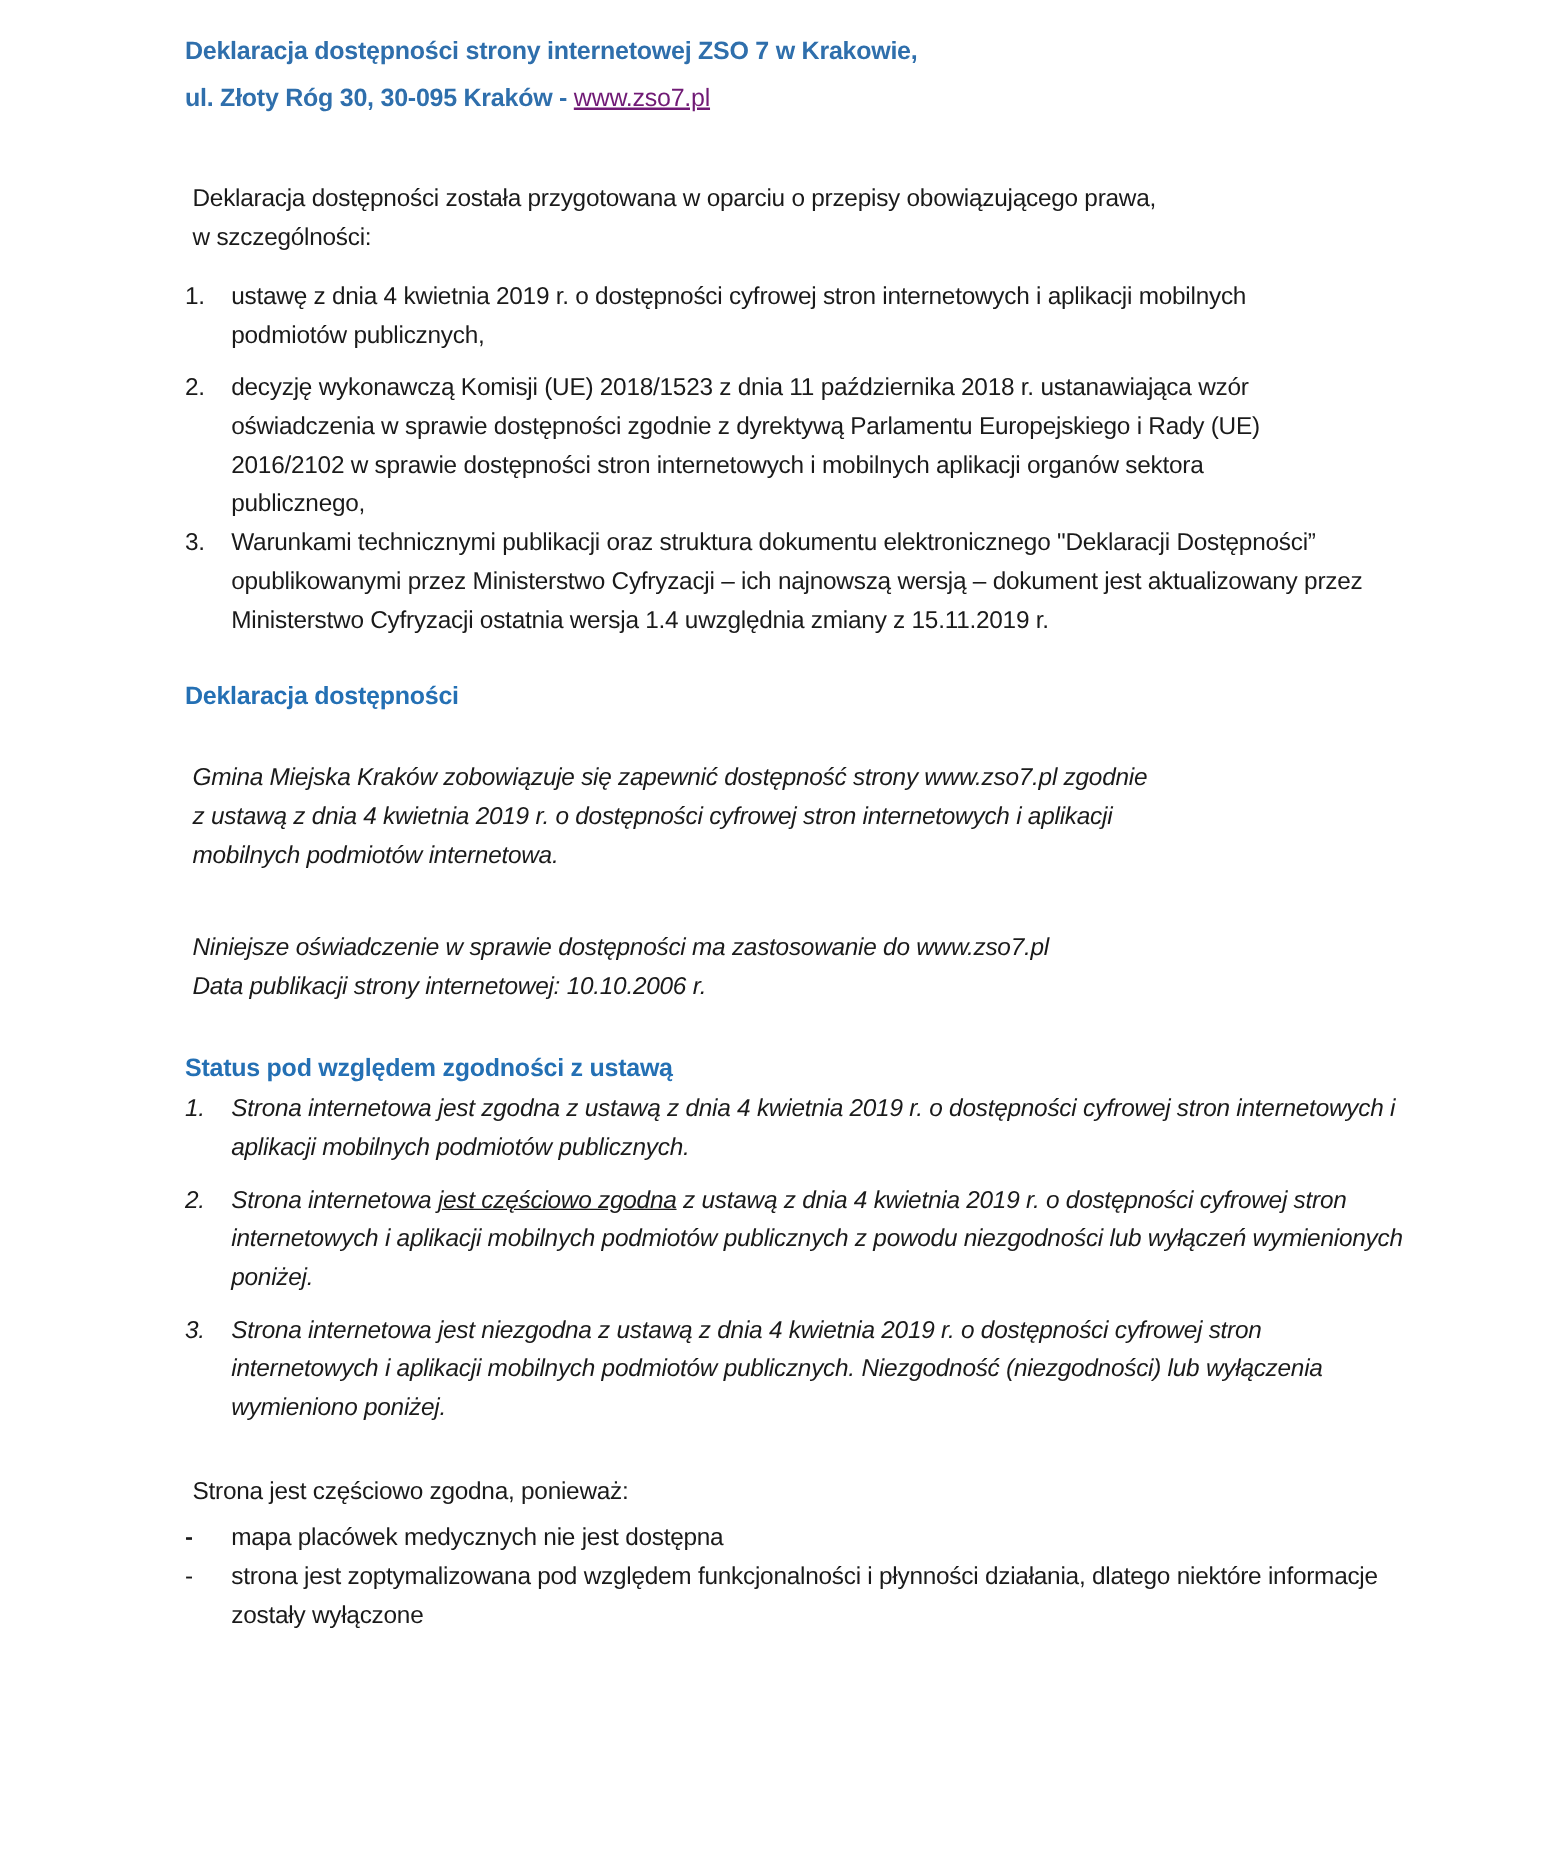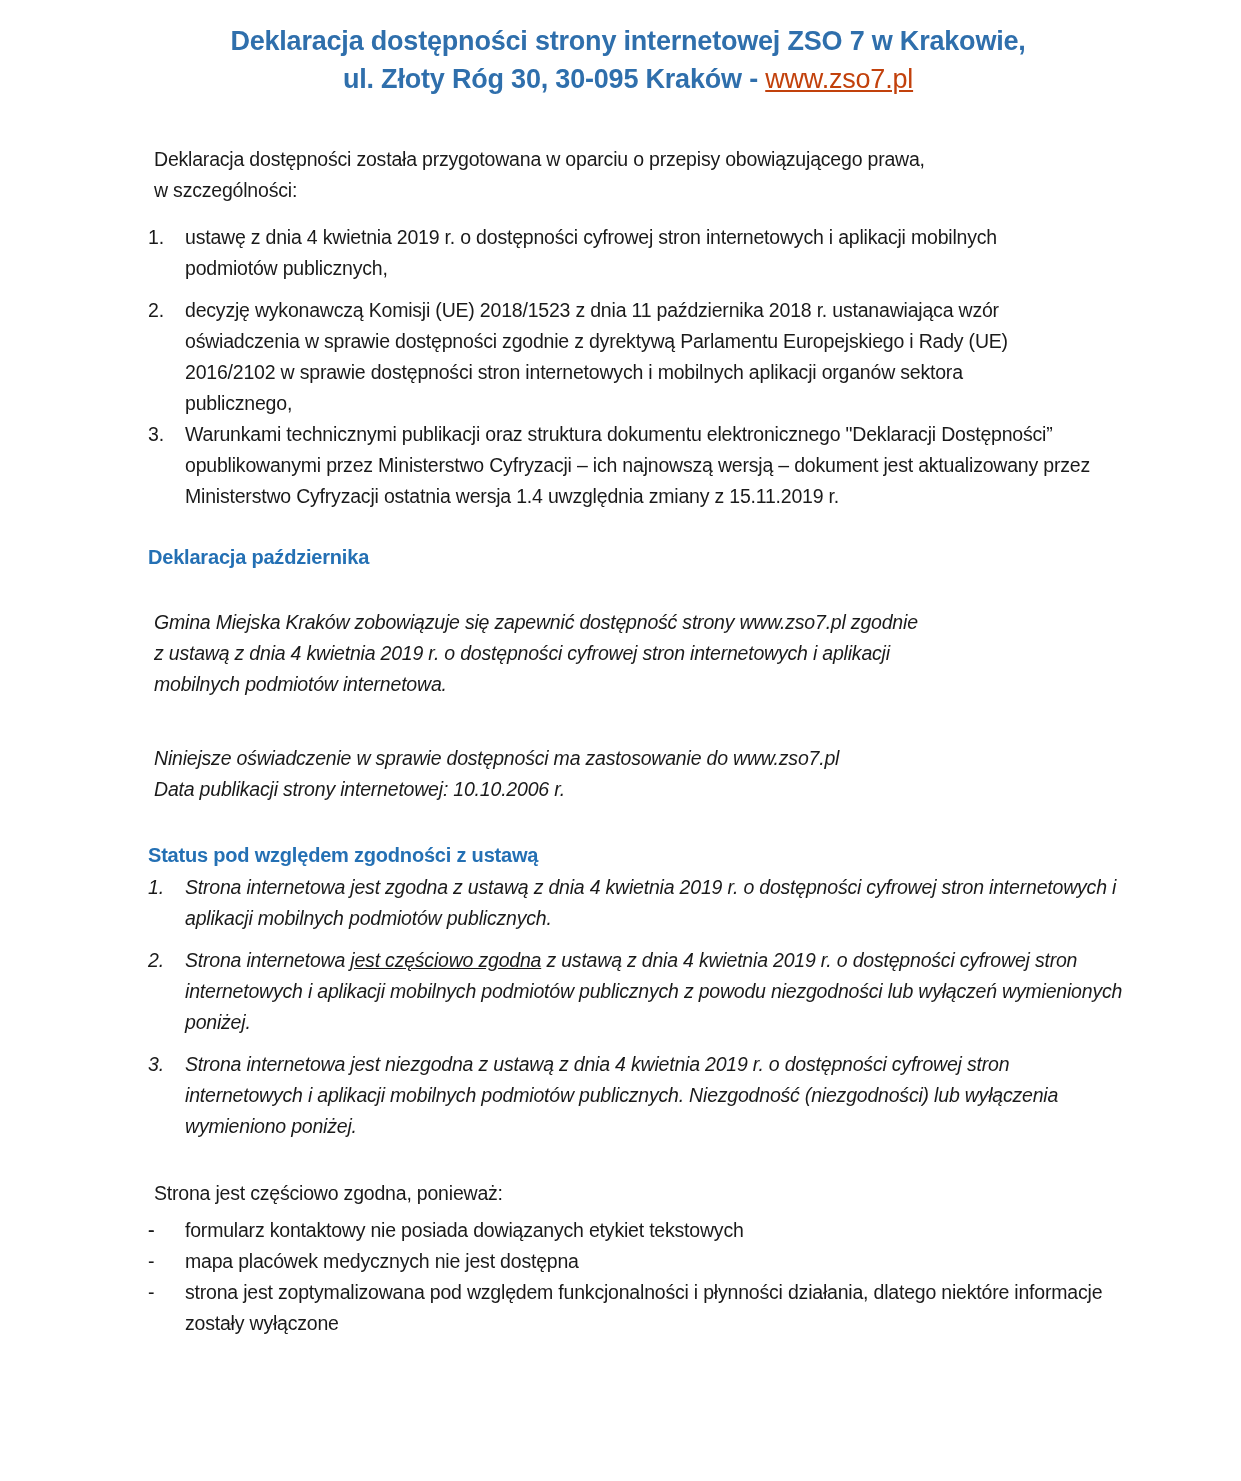--- a/index.html
+++ b/index.html
@@ -1,20 +1,20 @@
 <!DOCTYPE html>
 <html><head>
 <meta charset="utf-8">
 <style>
   html, body { margin: 0; padding: 0; background: #ffffff; }
   body { width: 1241px; height: 1481px; position: relative; overflow: hidden;
          font-family: "Liberation Sans", "DejaVu Sans", sans-serif; color: #1a1a1a; }
   .page { position: absolute; left: 148px; top: 22px; width: 960px; }
-  .title { font-weight: bold; color: #2f6fac; font-size: 27px; line-height: 38px; margin: 0; letter-spacing: -0.2px; text-align: center; }
-  .title a { color: #c2410c; text-decoration: underline; font-weight: normal; margin-top: 46px; }
+  .title { font-weight: bold; color: #2f6fac; font-size: 20px; line-height: 38px; margin: 0; letter-spacing: -0.2px; }
+  .title a { color: #701a75; text-decoration: underline; font-weight: normal; margin-top: 46px; }
   .p { font-size: 19.5px; line-height: 31px; margin: 6px; letter-spacing: -0.2px; }
   .it { font-style: italic; }
   .h2 { font-weight: bold; color: #2470b4; font-size: 20px; line-height: 30px; margin: 0; letter-spacing: -0.2px; }
   ol, ul { margin: 0; padding: 0; list-style: none; }
   .li { position: relative; padding-left: 37px; font-size: 19.5px; line-height: 31px; letter-spacing: -0.2px; }
   .li .marker { position: absolute; left: 0; top: 0; }
   .u { text-decoration: underline; }
 </style>
 </head>
 <body>
@@ -45,21 +45,21 @@
       <span>decyzję wykonawczą Komisji (UE) 2018/1523 z dnia 11 października 2018 r. ustanawiająca wzór oświadczenia w sprawie dostępności zgodnie z dyrektywą Parlamentu Europejskiego i Rady (UE) 2016/2102 w sprawie dostępności stron internetowych i mobilnych aplikacji organów sektora publicznego,</span>
     </li>
     <li class="li" style="width:950px">
       <span class="marker">3.</span>
       <span>Warunkami technicznymi publikacji oraz struktura dokumentu elektronicznego "Deklaracji Dostępności” opublikowanymi przez Ministerstwo Cyfryzacji – ich najnowszą wersją – dokument jest aktualizowany przez Ministerstwo Cyfryzacji ostatnia wersja 1.4 uwzględnia zmiany z 15.11.2019 r.</span>
     </li>
   </ol>
 
   <div style="height:30px"></div>
 
-  <h2 class="h2">Deklaracja października</h2>
+  <h2 class="h2">Deklaracja dostępności</h2>
 
   <div style="height:29px"></div>
 
   <p class="p it">
     <span>Gmina Miejska Kraków zobowiązuje się zapewnić dostępność strony www.zso7.pl zgodnie</span><br>
     <span>z ustawą z dnia 4 kwietnia 2019 r. o dostępności cyfrowej stron internetowych i aplikacji</span><br>
     <span>mobilnych podmiotów internetowa.</span>
   </p>
 
   <div style="height:31px"></div>
@@ -91,21 +91,20 @@
   <div style="height:30px"></div>
 
   <p class="p">Strona jest częściowo zgodna, ponieważ:</p>
 
   <ul>
     <li class="li" style="width:900px">
       <span class="marker">-</span>
     </li>
     <li class="li">
       <span class="marker">-</span>
-      <span>formularz kontaktowy nie posiada dowiązanych etykiet tekstowych</span>
     </li>
     <li class="li">
       <span class="marker">-</span>
       <span>mapa placówek medycznych nie jest dostępna</span>
     </li>
     <li class="li" style="width:945px">
       <span class="marker">-</span>
       <span>strona jest zoptymalizowana pod względem funkcjonalności i płynności działania, dlatego niektóre informacje zostały wyłączone</span>
     </li>
   </ul>

